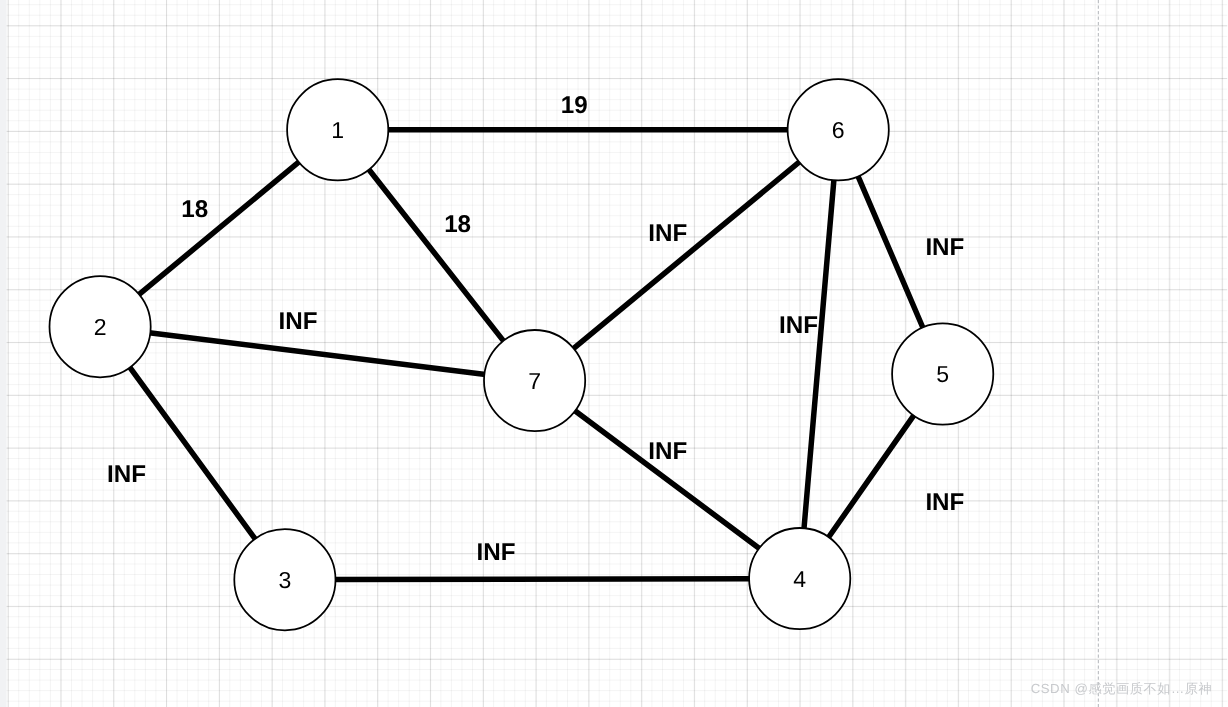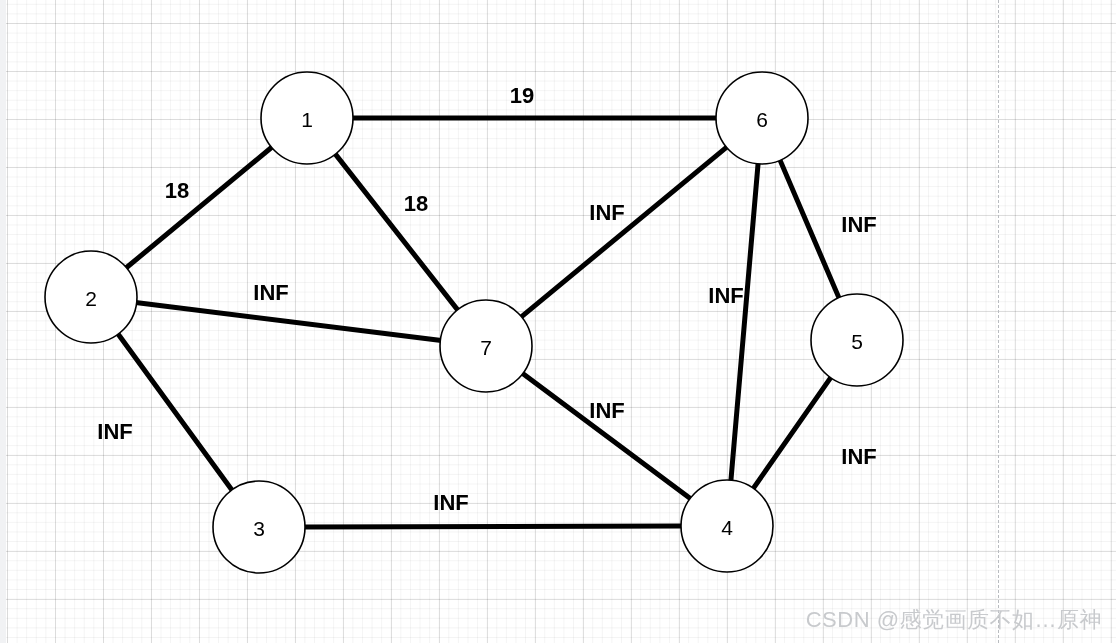--- a/index.html
+++ b/index.html
@@ -81,21 +81,21 @@
     fill: #000000;
     text-anchor: middle;
     dominant-baseline: central;
   }
   
   #watermark {
     position: absolute;
     right: 14px;
     bottom: 8px;
     font-family: "Liberation Sans", sans-serif;
-    font-size: 22px;
+    font-size: 12px;
     color: #c8cacd;
     white-space: nowrap;
     letter-spacing: 0.5px;
     user-select: none;
   }
 </style>
 </head>
 <body>
 
 <div id="canvas">

